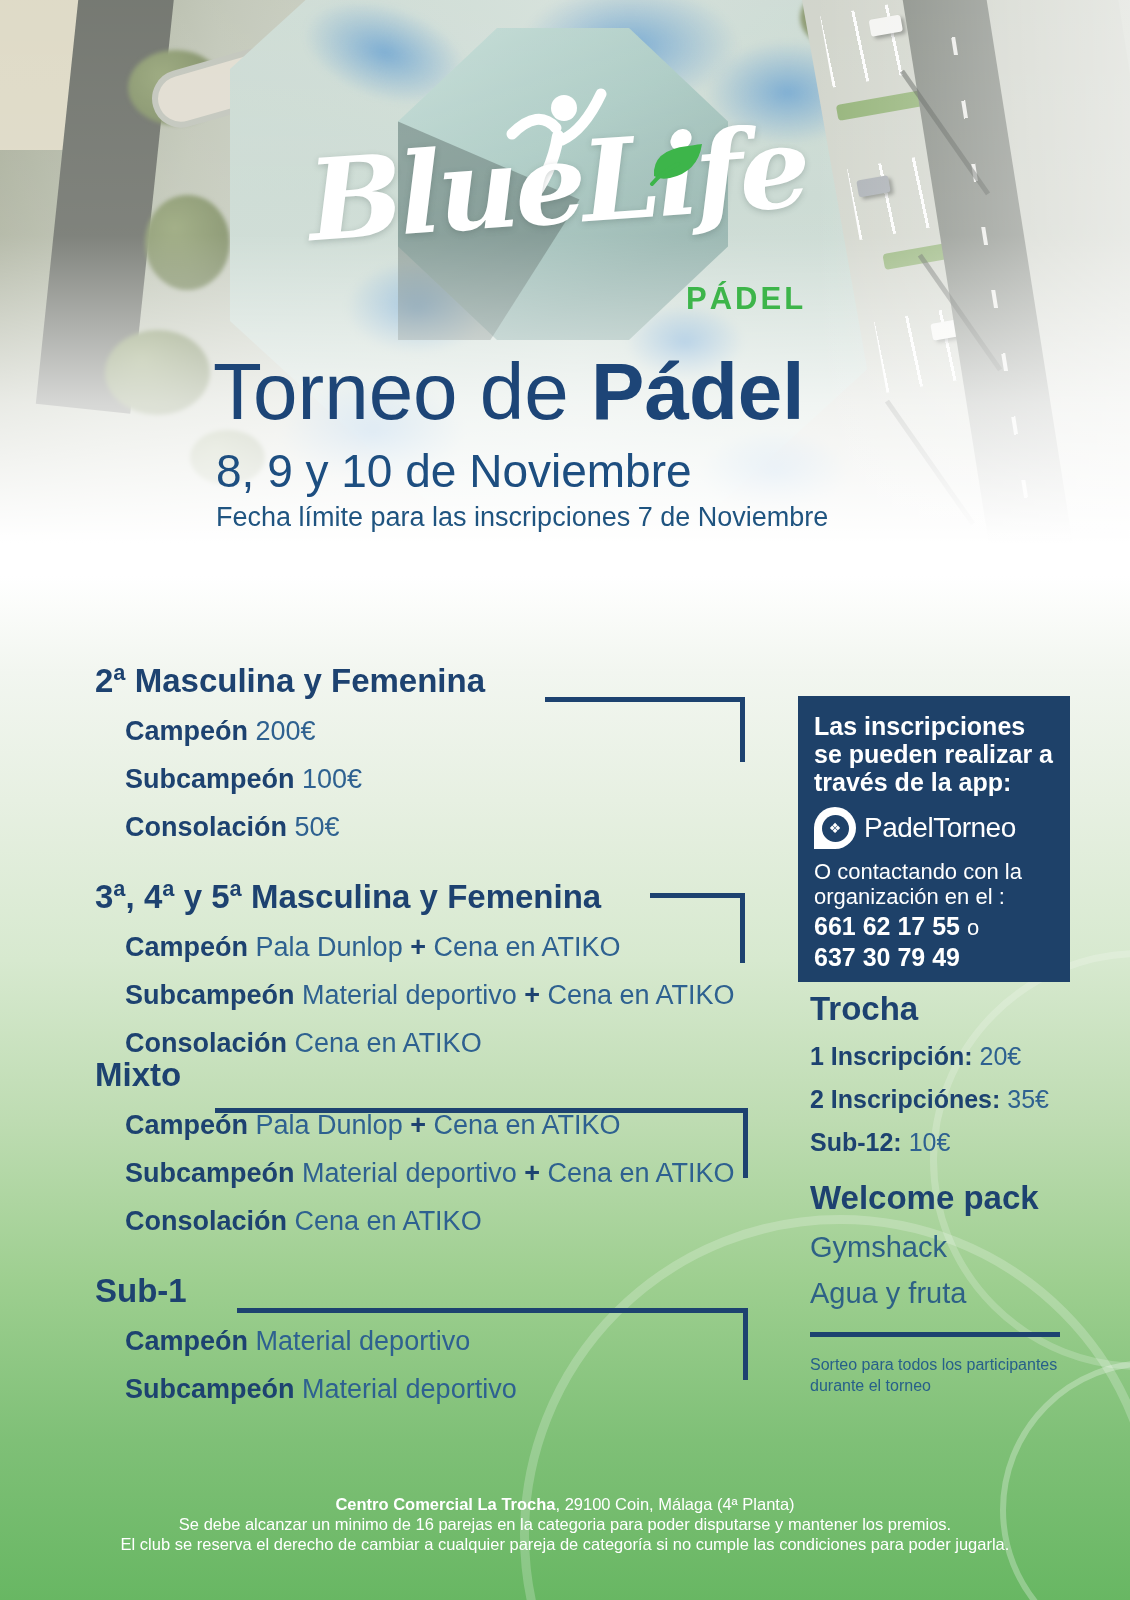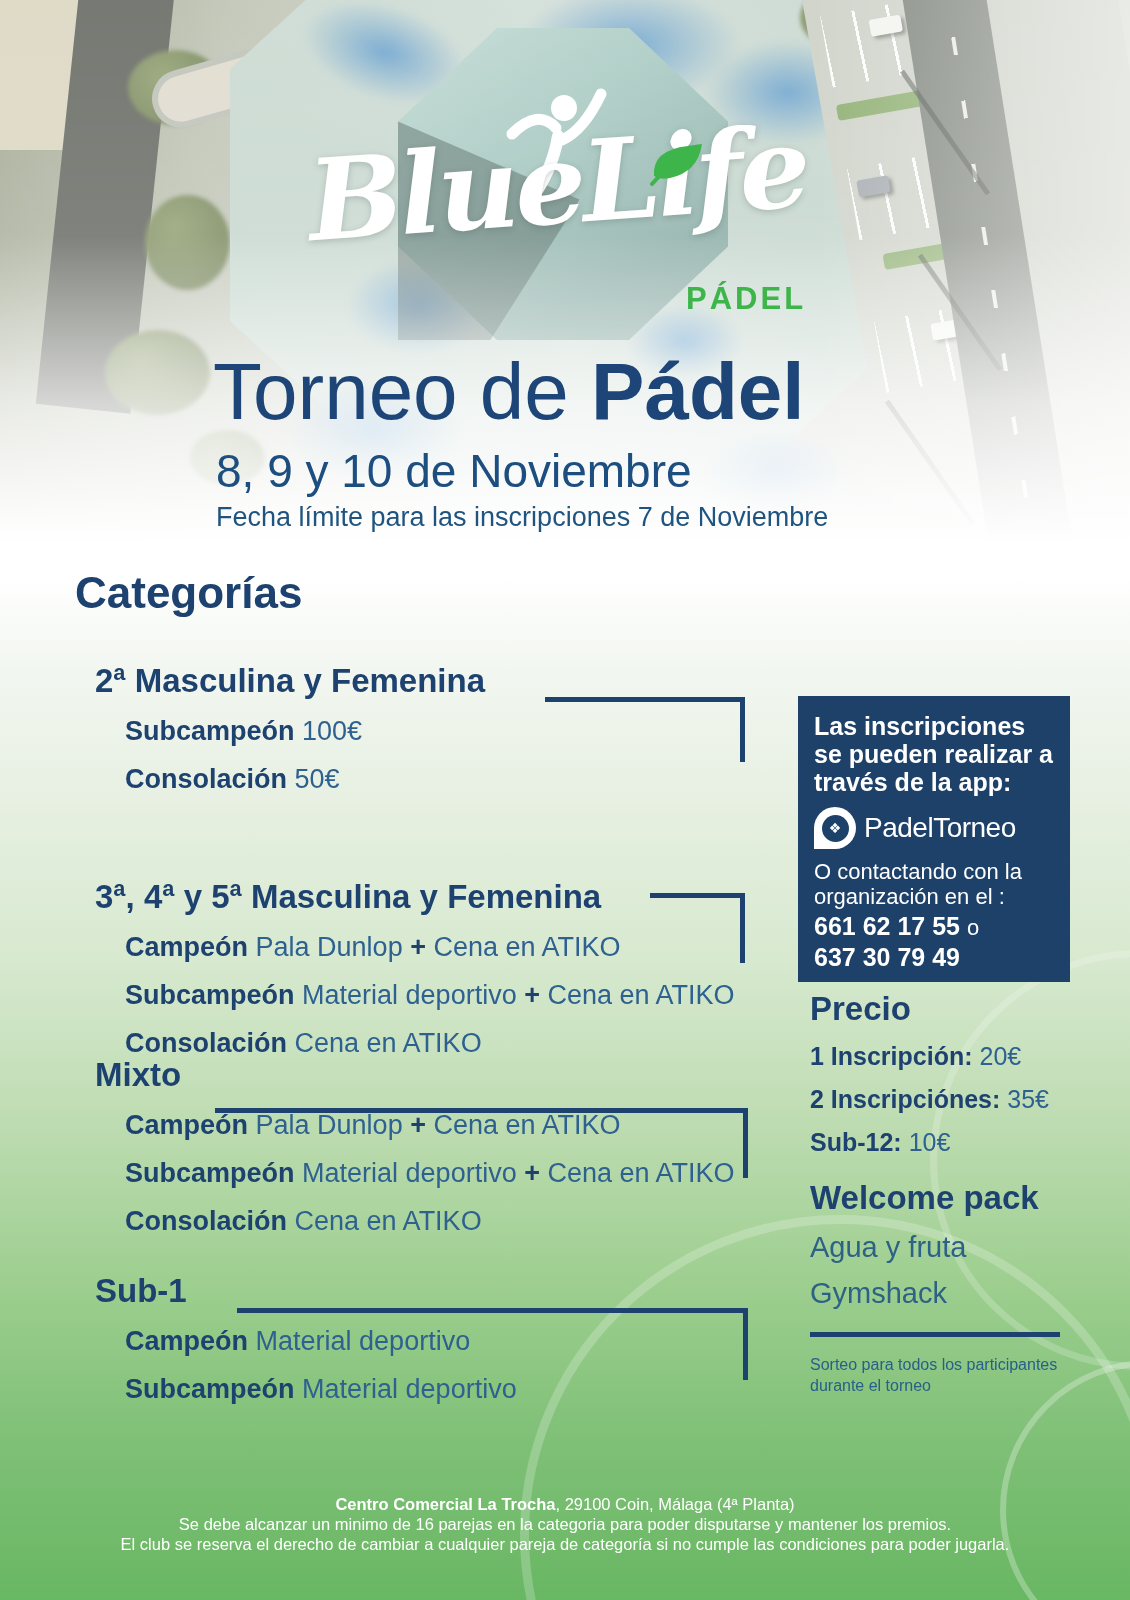--- a/index.html
+++ b/index.html
@@ -166,30 +166,30 @@
       <path d="M6 34 Q4 8 40 4 Q52 2 54 2 Q50 30 22 36 Q12 38 6 34 Z" fill="#3db54a"></path>
       <path d="M4 42 Q14 30 30 22" stroke="#3db54a" stroke-width="4" fill="none" stroke-linecap="round"></path>
     </svg>
   </div>
   <div class="logo-sub">PÁDEL</div>
 
   <h1 class="title" style="margin:0;font-weight:normal;"><span>Torneo de </span><b>Pádel</b></h1>
   <div class="dates">8, 9 y 10 de Noviembre</div>
   <div class="deadline">Fecha límite para las inscripciones 7 de Noviembre</div>
 
-  <h2 class="cats-heading">Categorías</h2>
 
   <div class="bracket" style="left:545px;top:697px;width:200px;height:65px;"></div>
   <div class="bracket" style="left:650px;top:893px;width:95px;height:70px;"></div>
   <div class="bracket" style="left:215px;top:1108px;width:533px;height:70px;"></div>
   <div class="bracket" style="left:237px;top:1308px;width:511px;height:72px;"></div>
 
   <section class="cat" style="top:662px;">
     <h3>2ª Masculina y Femenina</h3>
     <div class="items">
+      <div class="item"><span class="lbl">Campeón</span> <span class="v">200€</span></div>
       <div class="item"><span class="lbl">Subcampeón</span> <span class="v">100€</span></div>
       <div class="item"><span class="lbl">Consolación</span> <span class="v">50€</span></div>
     </div>
   </section>
 
   <section class="cat" style="top:878px;">
     <h3>3ª, 4ª y 5ª Masculina y Femenina</h3>
     <div class="items">
       <div class="item"><span class="lbl">Campeón</span> <span class="v">Pala Dunlop</span> <span class="plus">+</span> <span class="v">Cena en ATIKO</span></div>
       <div class="item"><span class="lbl">Subcampeón</span> <span class="v">Material deportivo</span> <span class="plus">+</span> <span class="v">Cena en ATIKO</span></div>
@@ -223,27 +223,27 @@
       <div class="appname"><b>Padel</b><span>Torneo</span></div>
     </div>
     <div class="contact">O contactando con la organización en el :</div>
     <div class="phones">
       <span>661 62 17 55</span> <span class="osep">o</span><br>
       <span>637 30 79 49</span>
     </div>
   </div>
 
   <div class="right-col">
-    <h3 class="rc-heading">Precio</h3>
+    <h3 class="rc-heading">Trocha</h3>
     <div class="price-row"><span class="lbl">1 Inscripción:</span> <span class="v">20€</span></div>
     <div class="price-row"><span class="lbl">2 Inscripciónes:</span> <span class="v">35€</span></div>
     <div class="price-row"><span class="lbl">Sub-12:</span> <span class="v">10€</span></div>
     <h3 class="rc-heading welcome">Welcome pack</h3>
+    <div class="wp-item">Gymshack</div>
     <div class="wp-item">Agua y fruta</div>
-    <div class="wp-item">Gymshack</div>
     <div class="divider"></div>
     <div class="raffle">Sorteo para todos los participantes durante el torneo</div>
   </div>
 
   <div class="footer">
     <div><b>Centro Comercial La Trocha</b><span>, 29100 Coin, Málaga (4ª Planta)</span></div>
     <div>Se debe alcanzar un minimo de 16 parejas en la categoria para poder disputarse y mantener los premios.</div>
     <div>El club se reserva el derecho de cambiar a cualquier pareja de categoría si no cumple las condiciones para poder jugarla.</div>
   </div>
 

